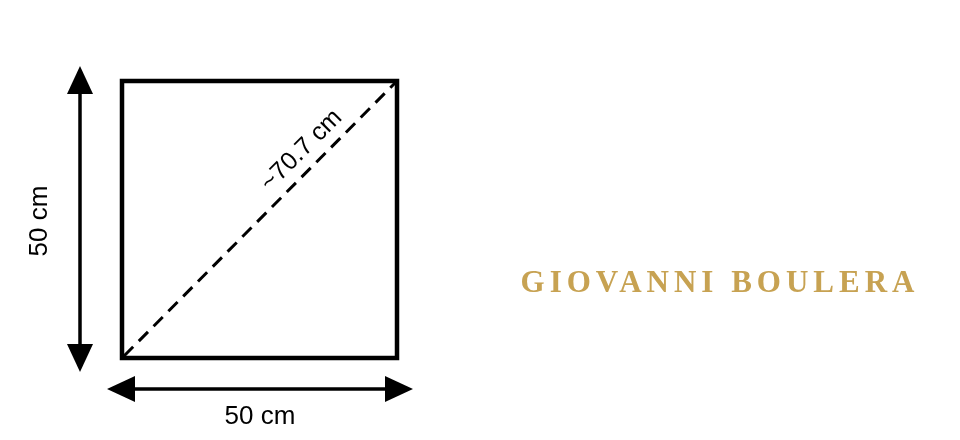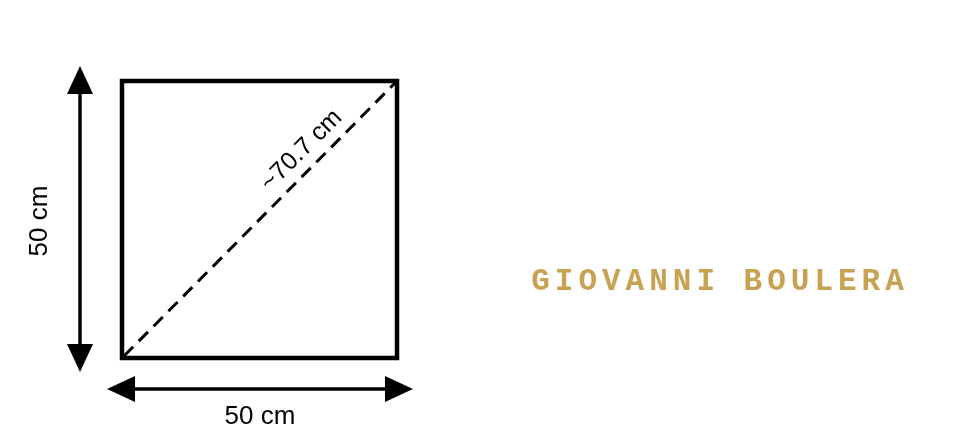--- a/index.html
+++ b/index.html
@@ -29,21 +29,21 @@
     font-size: 25px;
     fill: #000000;
   }
   .brand {
     position: absolute;
     left: 480px;
     top: 262px;
     width: 480px;
     line-height: 40px;
     text-align: center;
-    font-family: Liberation Mono, monospace;
+    font-family: Liberation Serif, serif;
     font-weight: 700;
     font-size: 31px;
     letter-spacing: 5px;
     color: #C7A252;
     white-space: nowrap;
   }
 </style>
 </head>
 <body>
 

